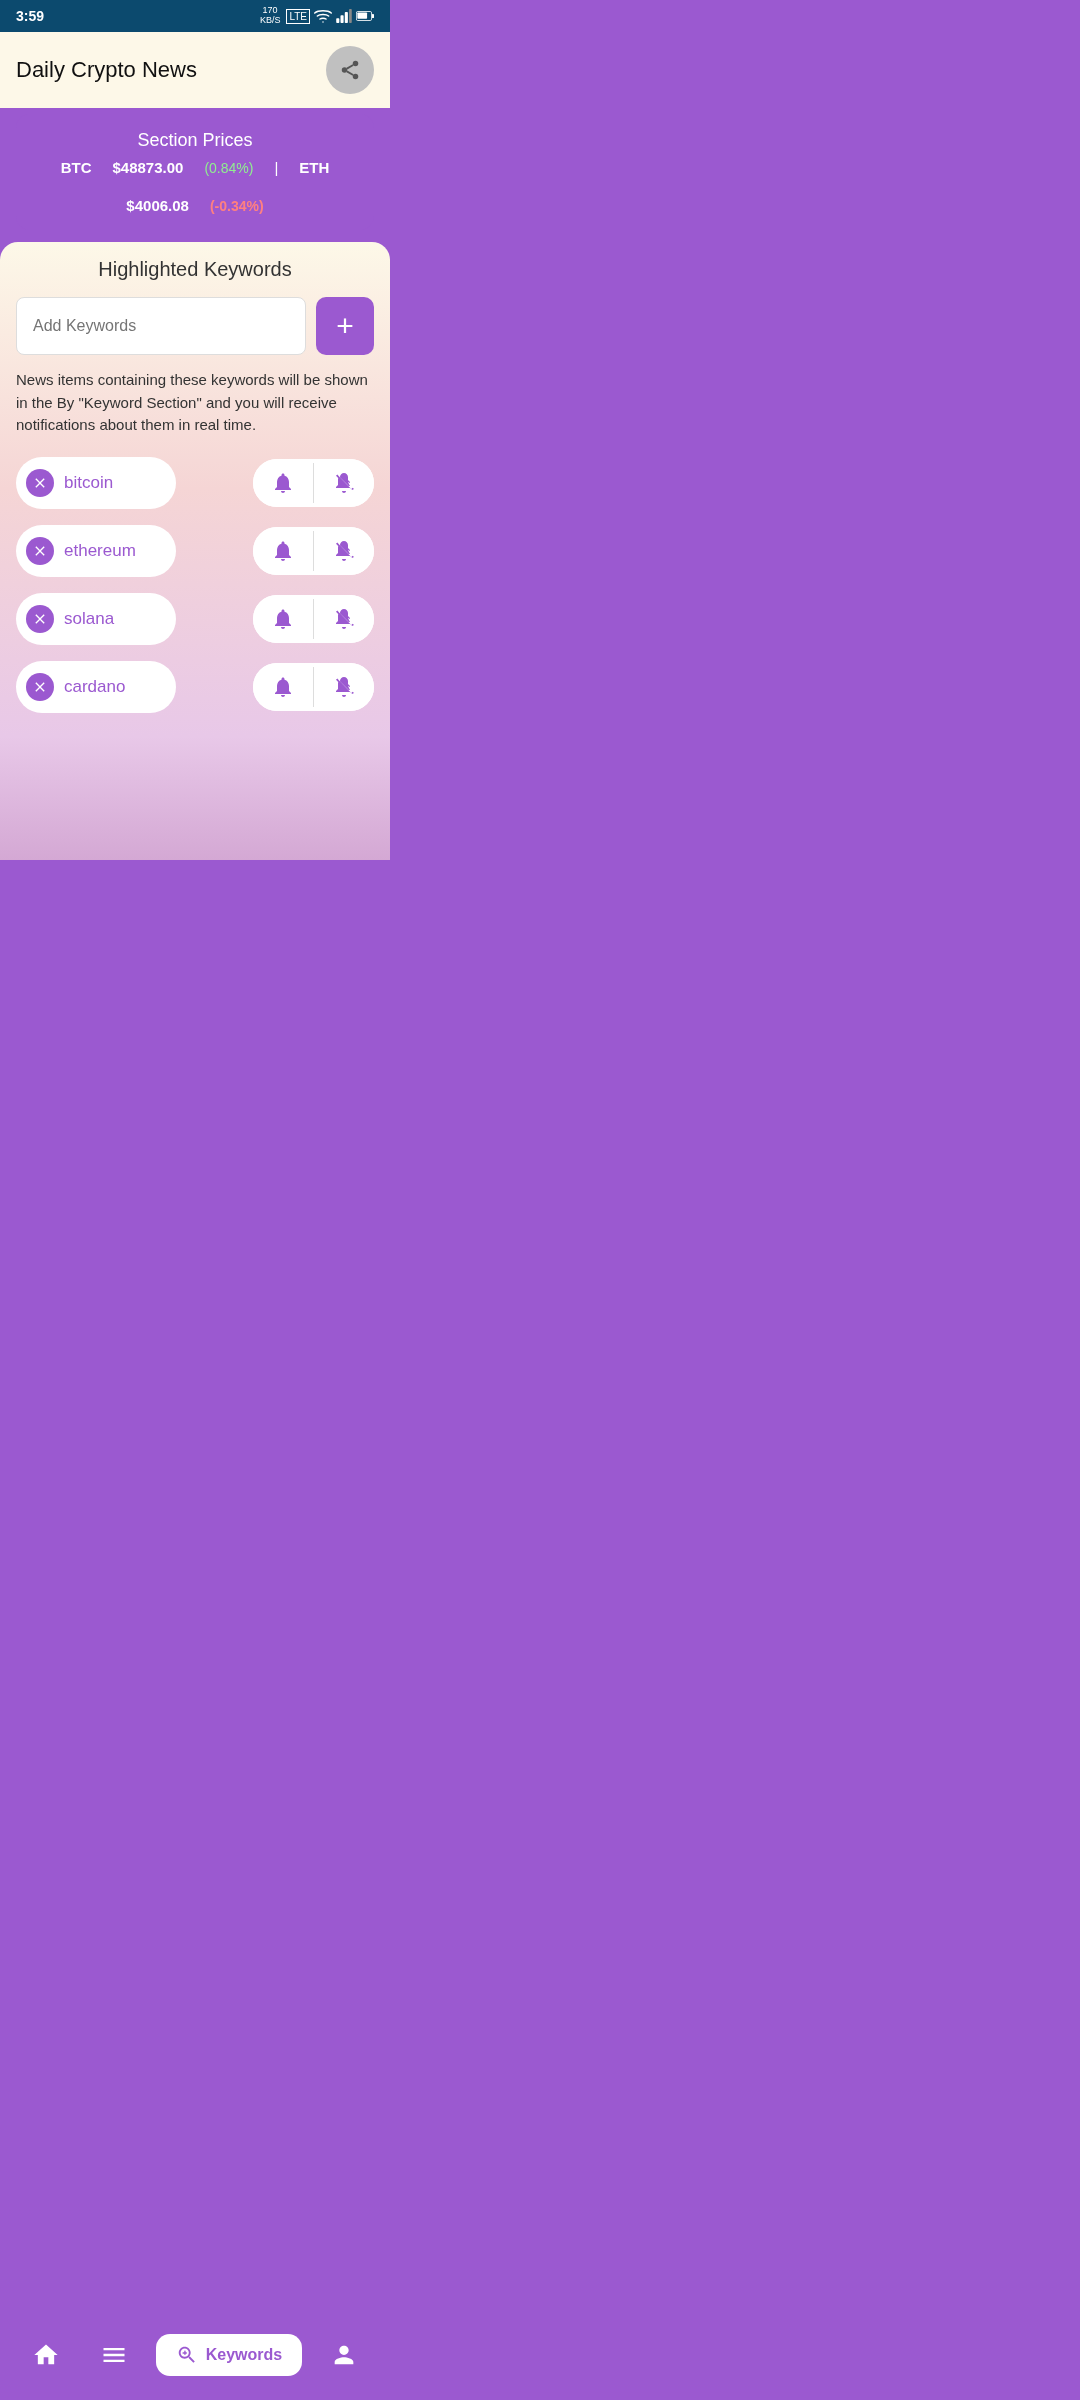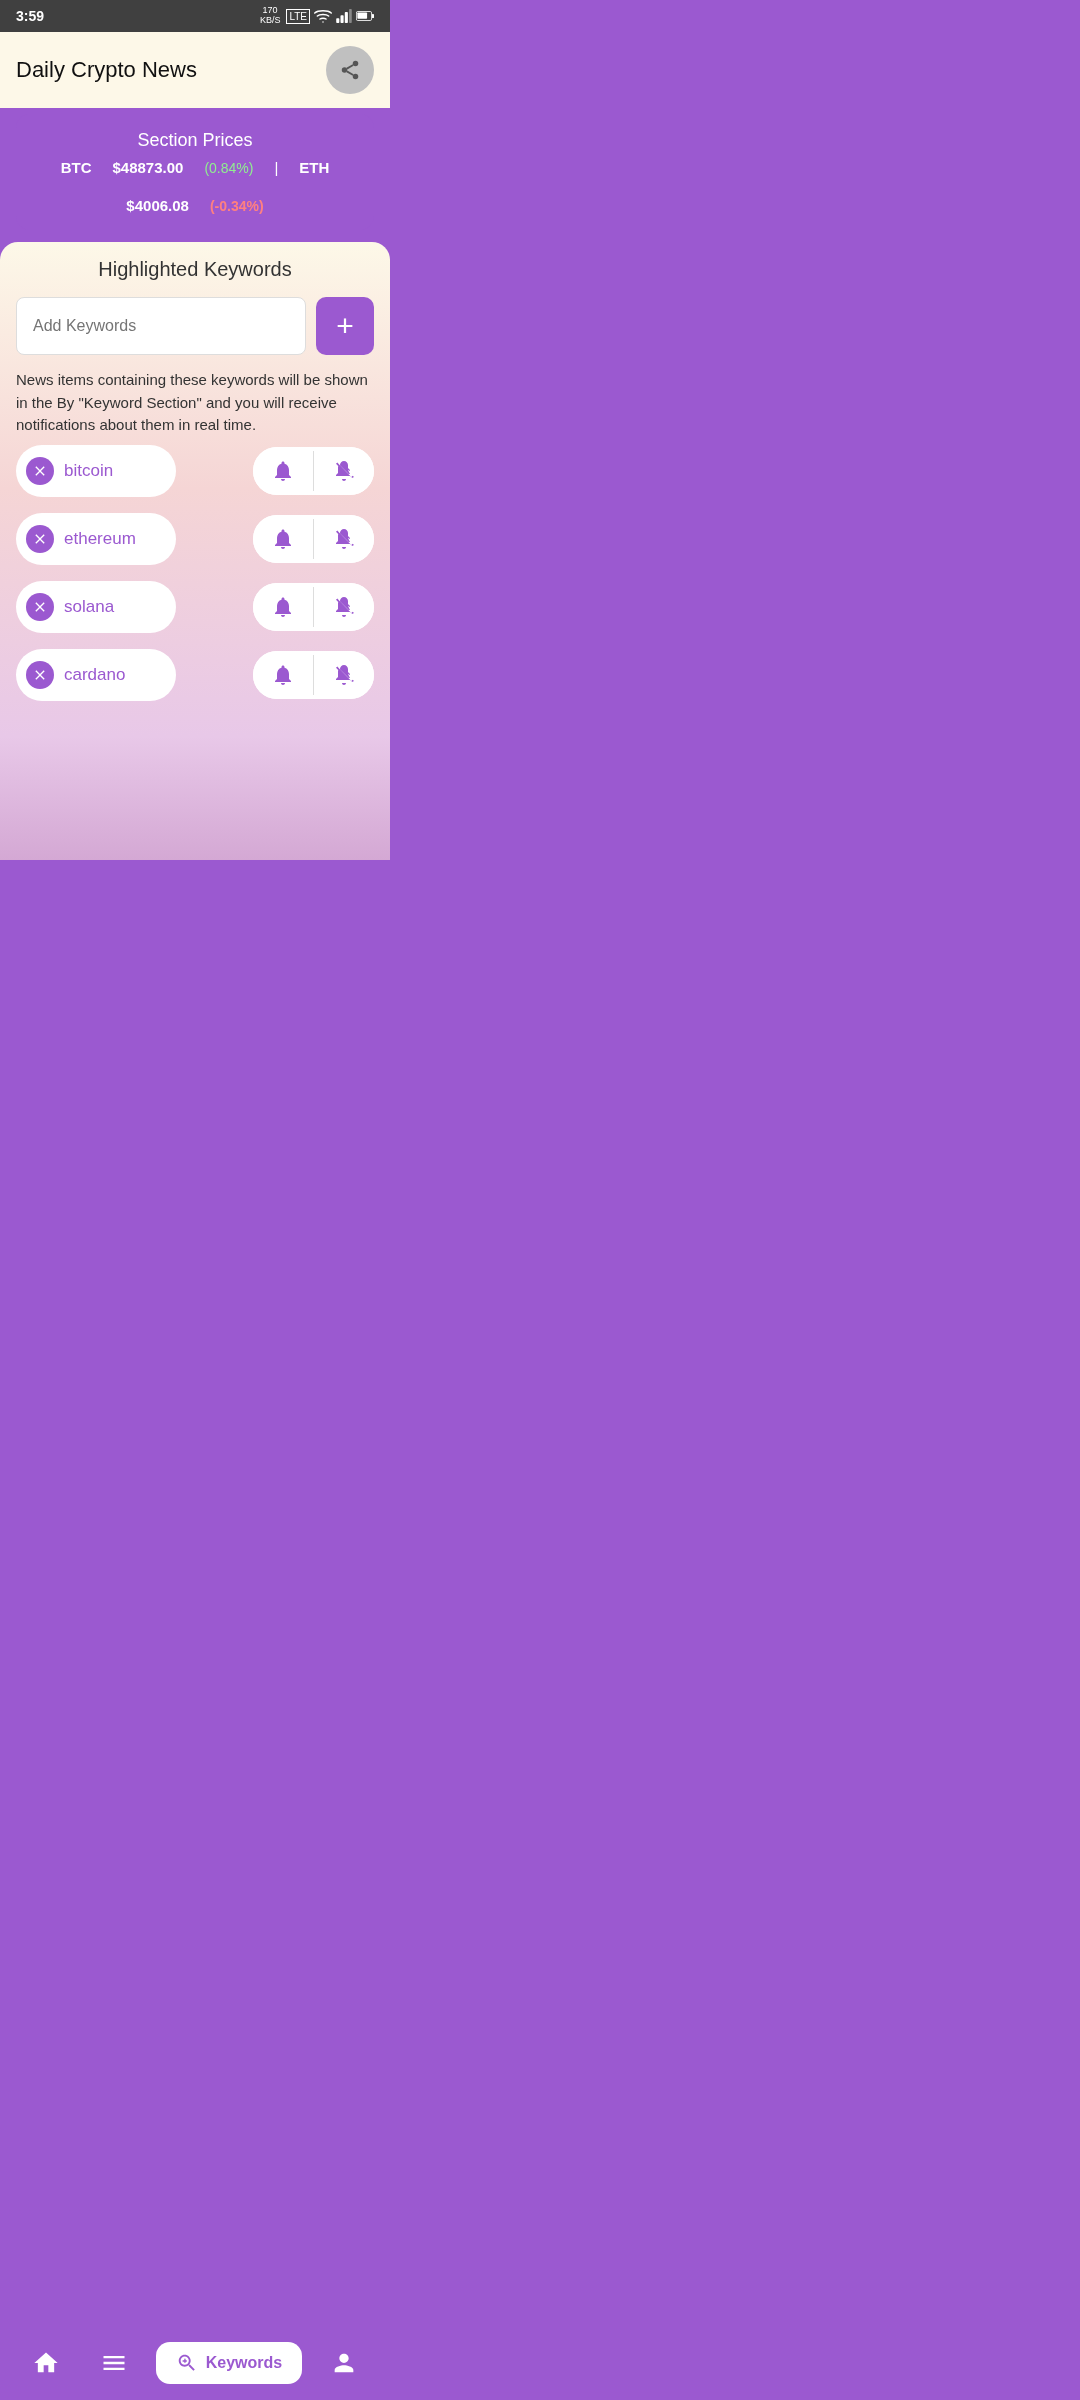--- a/index.html
+++ b/index.html
@@ -9,21 +9,21 @@
       min-height: 860px;
       font-family: 'Segoe UI', Arial, sans-serif;
       background: #9b59d0;
       display: flex;
       flex-direction: column;
       overflow-x: hidden;
     }
 
     
     .status-bar {
-      background: #404040;
+      background: #0c4a6e;
       display: flex;
       align-items: center;
       justify-content: space-between;
       padding: 12px 16px;
       height: 32px;
     }
     .status-time {
       color: white;
       font-size: 14px;
       font-weight: 600;
@@ -141,21 +141,21 @@
       display: flex;
       align-items: center;
       justify-content: center;
       flex-shrink: 0;
     }
 
     .keyword-description {
       font-size: 15px;
       color: #333;
       line-height: 1.5;
-      margin-bottom: 8px;
+      margin-bottom: 20px;
     }
 
     
     .keyword-row {
       display: flex;
       align-items: center;
       justify-content: space-between;
       margin-bottom: 16px;
     }
 
@@ -216,21 +216,21 @@
     }
     .alert-divider {
       width: 1.5px;
       height: 40px;
       background: #ddd;
     }
 
     
     .bottom-nav {
       position: fixed;
-      bottom: 0;
+      bottom: 8px;
       left: 0;
       width: 390px;
       background: #9b59d0;
       padding: 10px 20px 16px;
       display: flex;
       align-items: center;
       justify-content: space-between;
     }
     .nav-item {
       display: flex;

